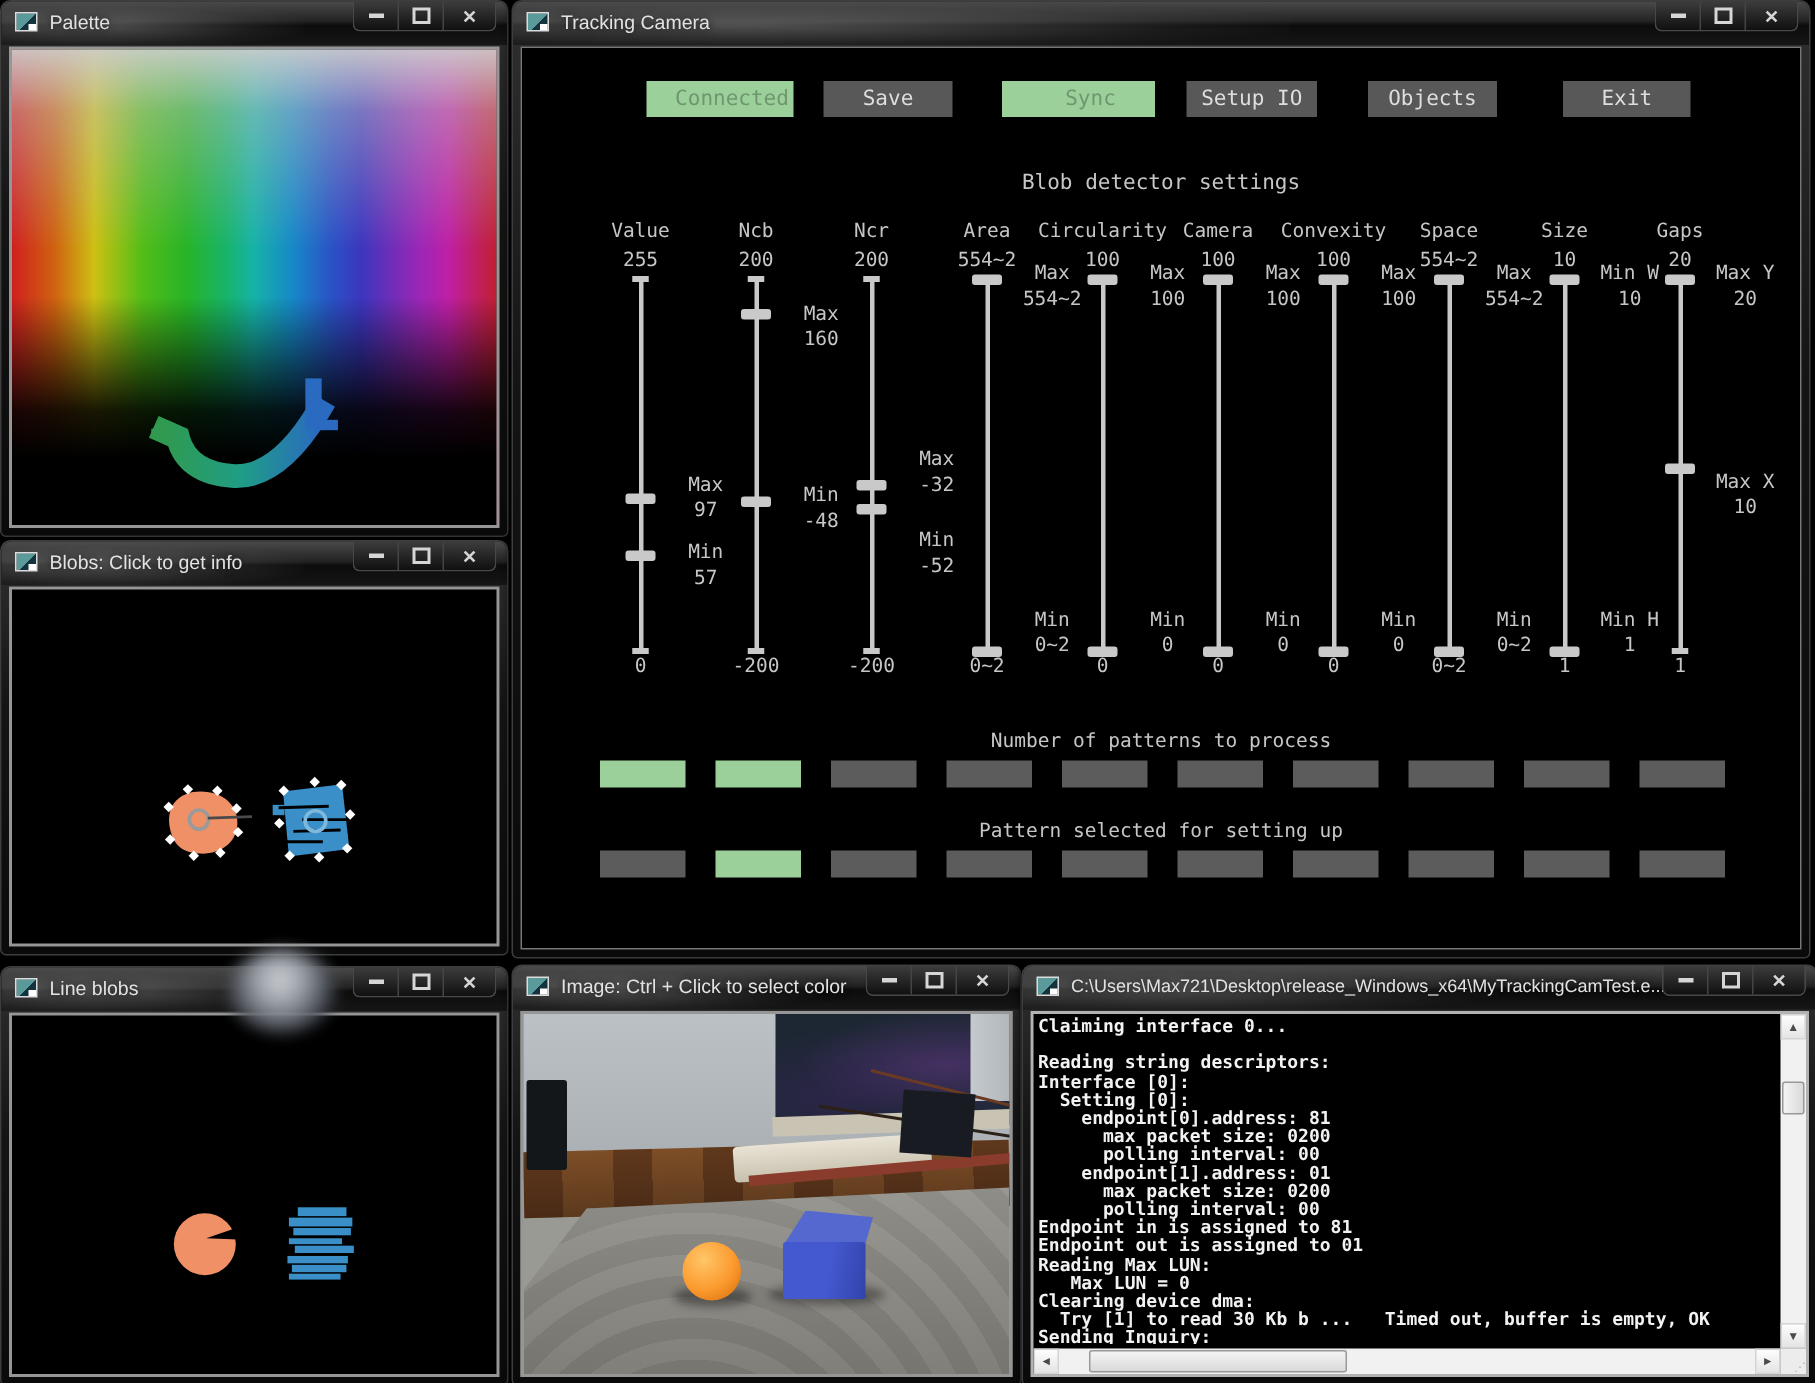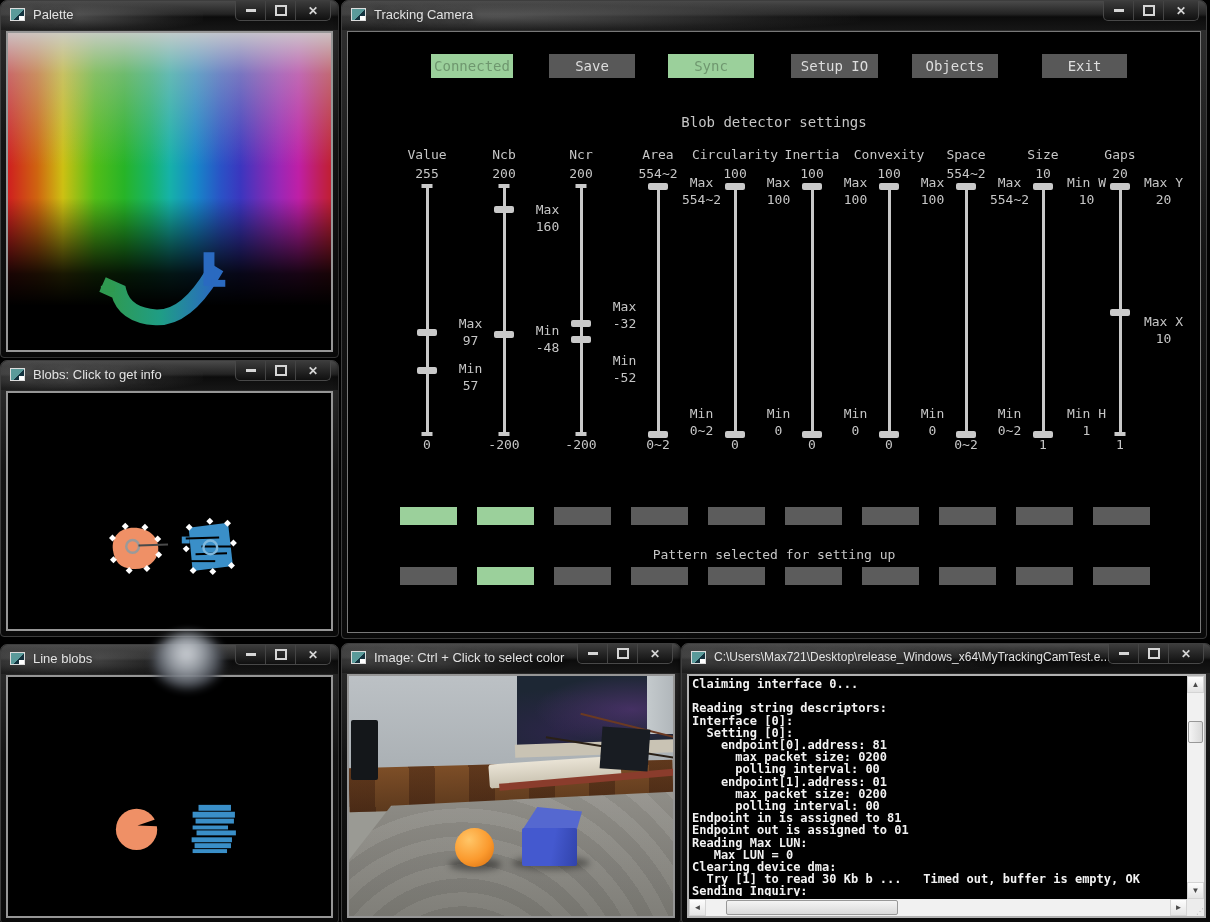--- a/index.html
+++ b/index.html
@@ -46,21 +46,21 @@
 
   
   .blur-orb{position:absolute;left:152px;top:633px;width:72px;height:56px;border-radius:50%;
     background:radial-gradient(circle at 48% 38%,#dfe3e8 0%,#9aa0a8 35%,#3c4048 68%,rgba(10,10,12,0) 85%);
     filter:blur(5px);opacity:.92;z-index:40;}
 
   
   #win-tracking .content{border:1px solid #787878;}
   .tbtn{position:absolute;top:53px;height:24px;display:flex;align-items:center;justify-content:center;
     font-family:"DejaVu Sans Mono",monospace;font-size:14px;cursor:default;}
-  .tbtn.green{background:#9bd09b;color:#6f976f;}
+  .tbtn.green{background:#9bd09b;color:#6f976f;padding-left:16px;}
   .tbtn.gray{background:#585858;color:#dedede;}
   .tk-text{position:absolute;left:0;right:0;text-align:center;color:#c6c6c6;
     font-family:"DejaVu Sans Mono",monospace;font-size:14px;}
   .slider{position:absolute;top:146px;width:0;color:#c6c6c6;
     font-family:"DejaVu Sans Mono",monospace;font-size:13px;}
   .s-name{position:absolute;top:0;left:0;transform:translateX(-50%);white-space:nowrap;}
   .s-top{position:absolute;top:19px;left:0;transform:translateX(-50%);white-space:nowrap;}
   .s-track{position:absolute;top:39px;left:-1.5px;width:3px;height:248px;background:#c9c9c9;}
   .cap{position:absolute;left:50%;transform:translateX(-50%);width:11px;height:4px;background:#c9c9c9;}
   .cap-t{top:-2px;}.cap-b{bottom:-2px;}
@@ -376,21 +376,21 @@
             </div>
             <div class="handle" style="top: 244.5px;"></div>
             <div class="hlabel" style="top: 219.48px;">
               <div>Min</div>
               <div>0</div>
             </div>
           </div>
           <div class="s-bot">0</div>
         </div>
         <div class="slider" style="left: 470px;">
-          <div class="s-name">Inertia</div>
+          <div class="s-name">Camera</div>
           <div class="s-top">100</div>
           <div class="s-track">
             <div class="cap cap-t"></div>
             <div class="cap cap-b"></div>
             <div class="handle" style="top: -3.5px;"></div>
             <div class="hlabel" style="top: -12.4px;">
               <div>Max</div>
               <div>100</div>
             </div>
             <div class="handle" style="top: 244.5px;"></div>
@@ -472,20 +472,21 @@
             <div class="handle" style="top: 122.98px;"></div>
             <div class="hlabel" style="top: 127px;">
               <div>Max X</div>
               <div>10</div>
             </div>
           </div>
           <div class="s-bot">1</div>
         </div>
       </div>
 
+    <div class="tk-text" style="top:486px;font-size:13px;">Number of patterns to process</div>
     <div class="pattern-row" style="top:506px;" id="process-row">
         <div class="pcell green"></div>
         <div class="pcell green"></div>
         <div class="pcell gray"></div>
         <div class="pcell gray"></div>
         <div class="pcell gray"></div>
         <div class="pcell gray"></div>
         <div class="pcell gray"></div>
         <div class="pcell gray"></div>
         <div class="pcell gray"></div>

